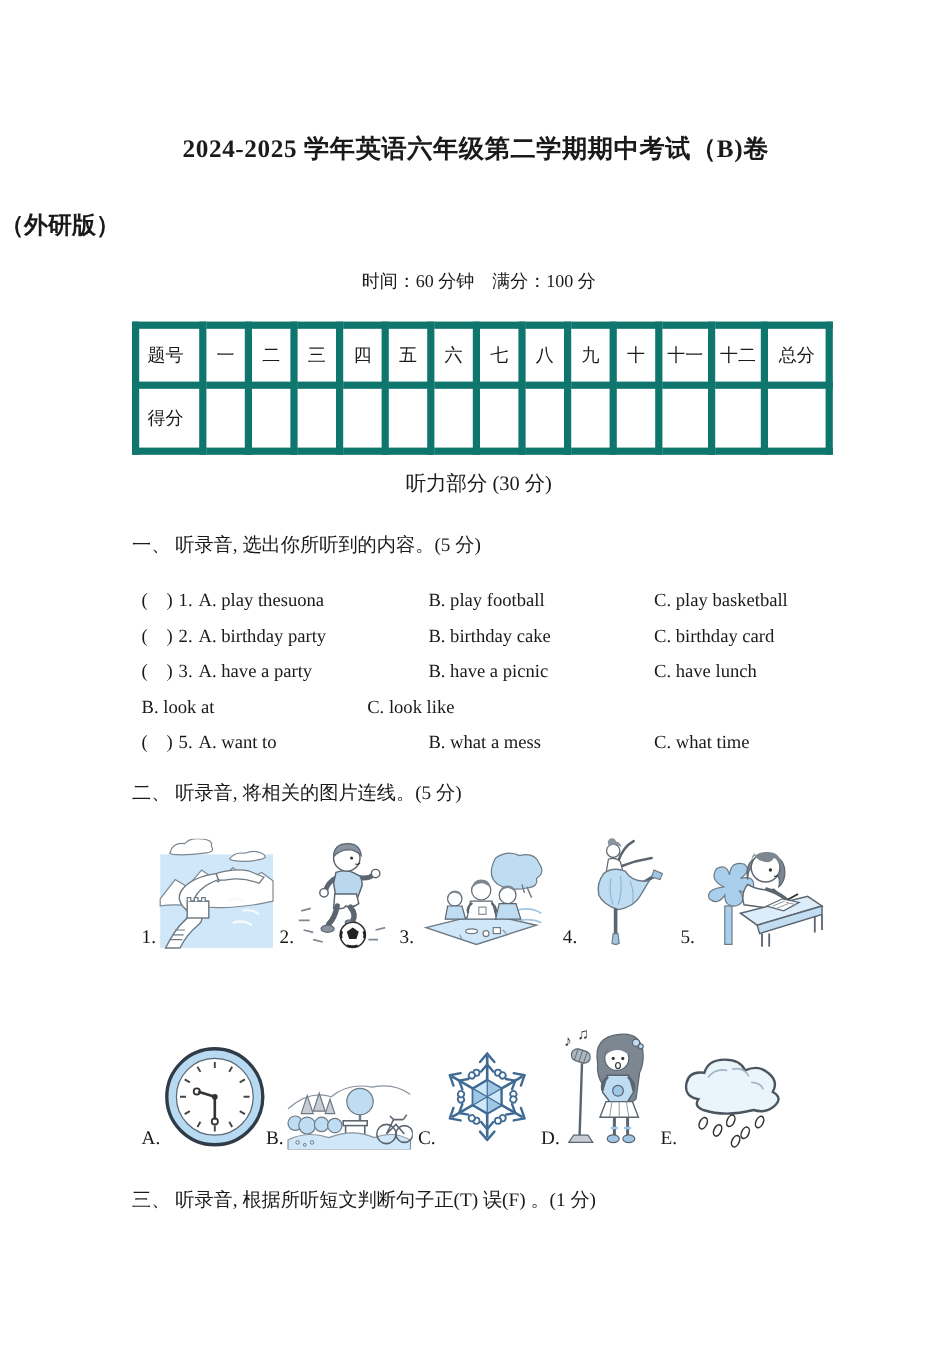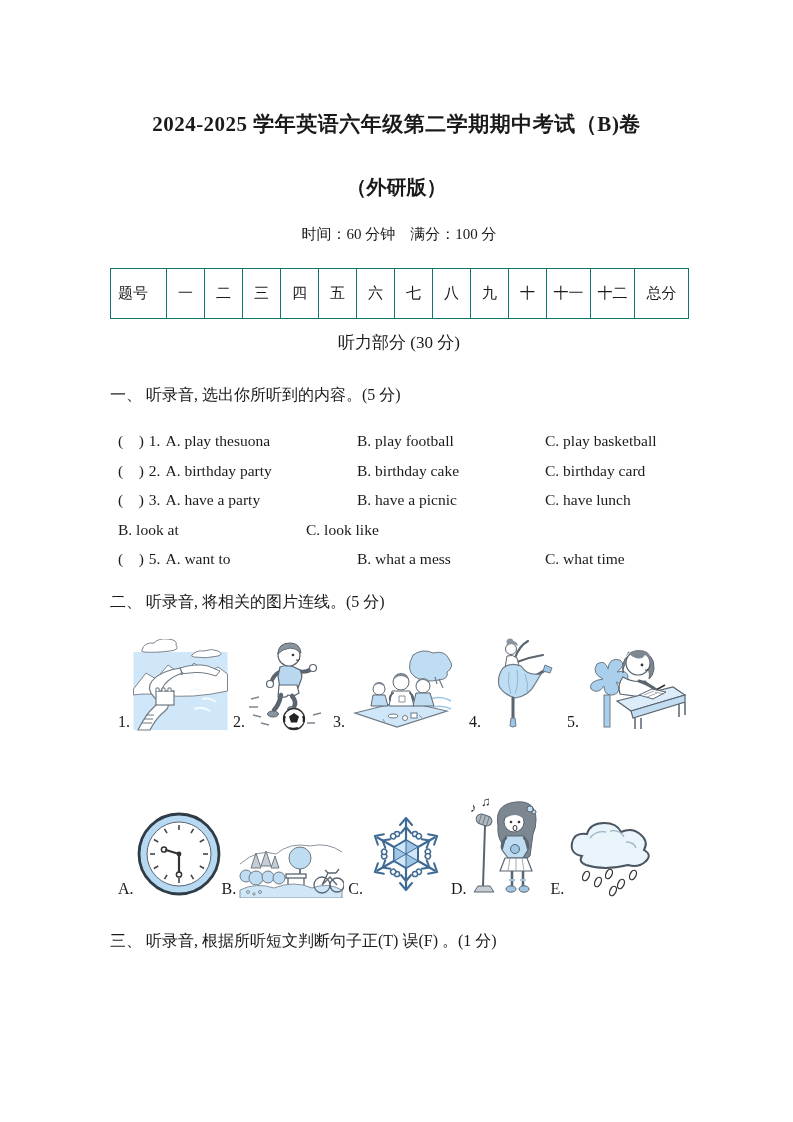--- a/index.html
+++ b/index.html
@@ -7,31 +7,31 @@
   body {
     width:793px; height:1122px; background:#ffffff; color:#1a1a1a;
     font-family:"Liberation Serif","DejaVu Serif",serif;
   }
   .sheet { position:relative; width:793px; height:1122px; overflow:hidden; }
   .title {
     margin:0; padding-top:110px; text-align:center;
     font-size:21px; font-weight:700; letter-spacing:0.5px;
   }
   .subtitle {
-    margin:36px 0 0 0; text-align:center;
+    margin:36px 0 0 0; text-align:left;
     font-size:20px; font-weight:700;
   }
   .content { width:578px; margin:0 0 0 110px; }
   .meta { margin-top:24px; text-align:center; font-size:15px; }
   table.score-table {
     margin-top:24px; border-collapse:collapse; table-layout:fixed;
     width:578px; font-size:15px;
   }
   table.score-table td {
-    border:1px solid #0f766e; text-align:center; vertical-align:middle;
+    border:6px solid #0f766e; text-align:center; vertical-align:middle;
     padding:0; overflow:hidden;
   }
   table.score-table tr.hdr td { height:50px; }
   table.score-table tr.scr td { height:55px; }
   td.lbl { text-align:left !important; padding-left:7px !important; }
   .ltitle { margin-top:13px; text-align:center; font-size:17px; line-height:22px; }
   .heading { font-size:16px; line-height:22px; }
   .h1x { margin-top:30px; }
   .h2x { margin-top:17px; }
   .h3x { margin-top:32px; }
@@ -88,20 +88,36 @@
         <td>五</td>
         <td>六</td>
         <td>七</td>
         <td>八</td>
         <td>九</td>
         <td>十</td>
         <td>十一</td>
         <td>十二</td>
         <td>总分</td>
       </tr>
+      <tr class="scr">
+        <td class="lbl">得分</td>
+        <td></td>
+        <td></td>
+        <td></td>
+        <td></td>
+        <td></td>
+        <td></td>
+        <td></td>
+        <td></td>
+        <td></td>
+        <td></td>
+        <td></td>
+        <td></td>
+        <td></td>
+      </tr>
       </tbody>
     </table>
 
     <div class="ltitle">听力部分 (30 分)</div>
 
     <div class="heading h1x">一、 听录音, 选出你所听到的内容。(5 分)</div>
 
     <div class="questions">
       <div class="qrow">
         <span class="q-col1"><span class="q-blank">(　)</span><span class="q-num">1.</span><span>A. play thesuona</span></span>

